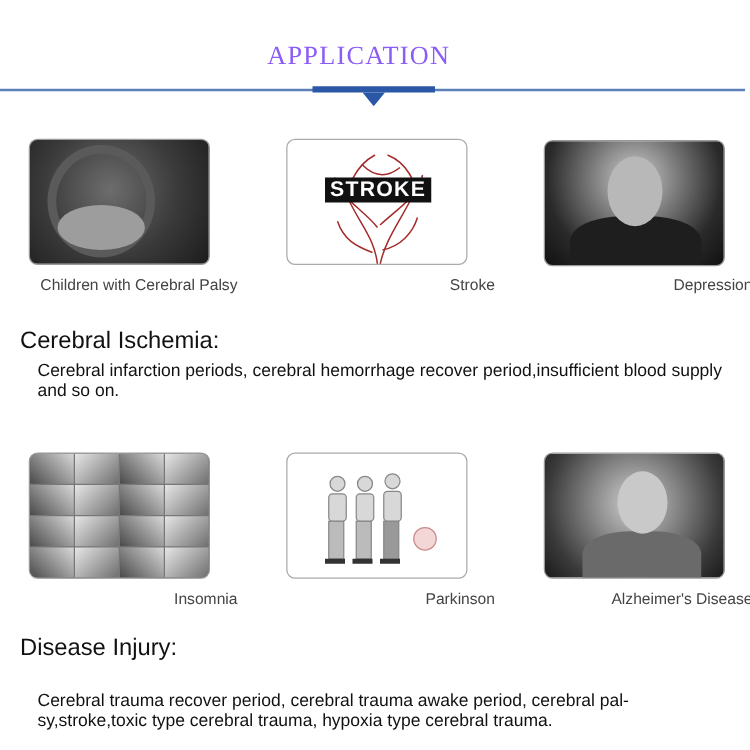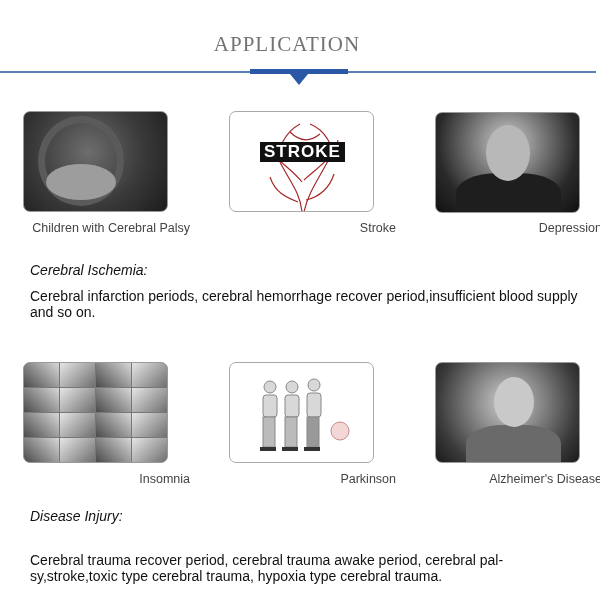--- a/index.html
+++ b/index.html
@@ -1,30 +1,30 @@
 <!DOCTYPE html>
 <html><head>
 <meta charset="utf-8">
 <style>
   html, body { margin: 0; padding: 0; background: #ffffff; }
   body { width: 600px; height: 600px; position: relative; overflow: hidden; font-family: "Liberation Sans", sans-serif; color: #222; }
 
   .title { position: absolute; top: 32px; left: 0; width: 574px; text-align: center;
-           font-family: "Liberation Serif", serif; font-size: 21px; letter-spacing: 1px; color: #737373; }
+           font-family: "Liberation Serif", serif; font-size: 21px; letter-spacing: 1px; color: #8b5cf6; }
   .rule { position: absolute; top: 71px; left: 0; width: 596px; height: 2px; background: #5b7fb7; }
   .rule-bar { position: absolute; top: 69px; left: 250px; width: 98px; height: 5px; background: #2b58a6; }
   .rule-tri { position: absolute; top: 74px; left: 290px; width: 0; height: 0;
               border-left: 9px solid transparent; border-right: 9px solid transparent; border-top: 11px solid #2b58a6; }
 
   .tile { position: absolute; width: 145px; height: 101px; border-radius: 7px; overflow: hidden; box-sizing: border-box; }
   .tile.photo { border: 1px solid #999; }
   .tile.light { border: 1px solid #aaa; background: #fff; }
   .cap { position: absolute; width: 190px; text-align: right; font-size: 12.5px; color: #444; }
 
-  .h2 { position: absolute; left: 30px; font-size: 14px; color: #111; font-style: italic; }
+  .h2 { position: absolute; left: 16px; font-size: 19px; color: #111; }
   .para { position: absolute; left: 30px; width: 550px; font-size: 14px; line-height: 16px; color: #111; }
 
   
   .cp { background: radial-gradient(circle at 45% 40%, #6d6d6d 0%, #3a3a3a 55%, #1c1c1c 100%); }
   .cp .ring { position: absolute; left: 14px; top: 4px; width: 86px; height: 90px; border-radius: 50%; border: 7px solid #5a5a5a; box-sizing: border-box; }
   .cp .baby { position: absolute; left: 22px; top: 52px; width: 70px; height: 36px; border-radius: 50%; background: #9d9d9d; }
   .dep { background: radial-gradient(circle at 50% 30%, #cfcfcf 0%, #7a7a7a 35%, #2a2a2a 70%, #111 100%); }
   .dep .head { position: absolute; left: 50px; top: 12px; width: 44px; height: 56px; border-radius: 50%; background: #b8b8b8; }
   .dep .body { position: absolute; left: 20px; top: 60px; width: 105px; height: 50px; border-radius: 40% 40% 0 0; background: #1e1e1e; }
   .ins { display: grid; grid-template-columns: repeat(4, 1fr); grid-template-rows: repeat(4, 1fr); gap: 1px; background: #777; }

